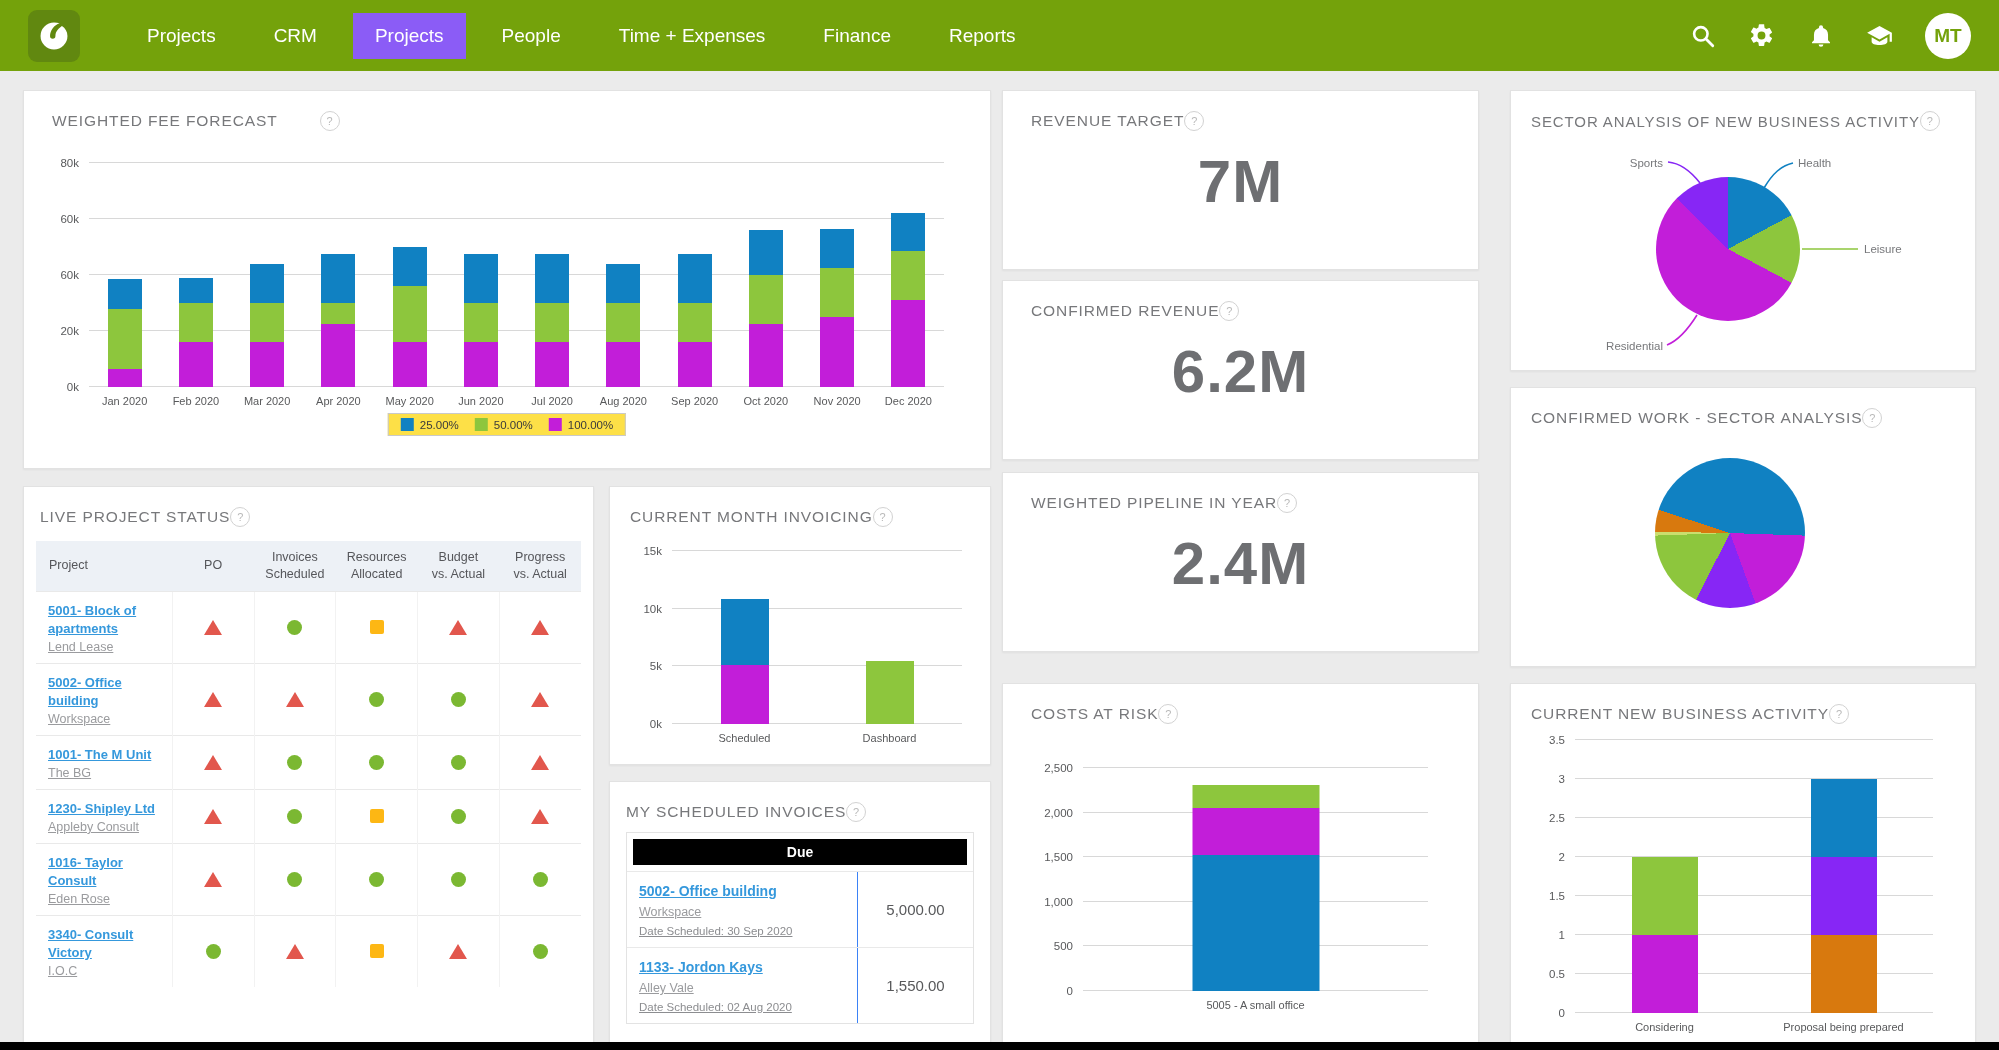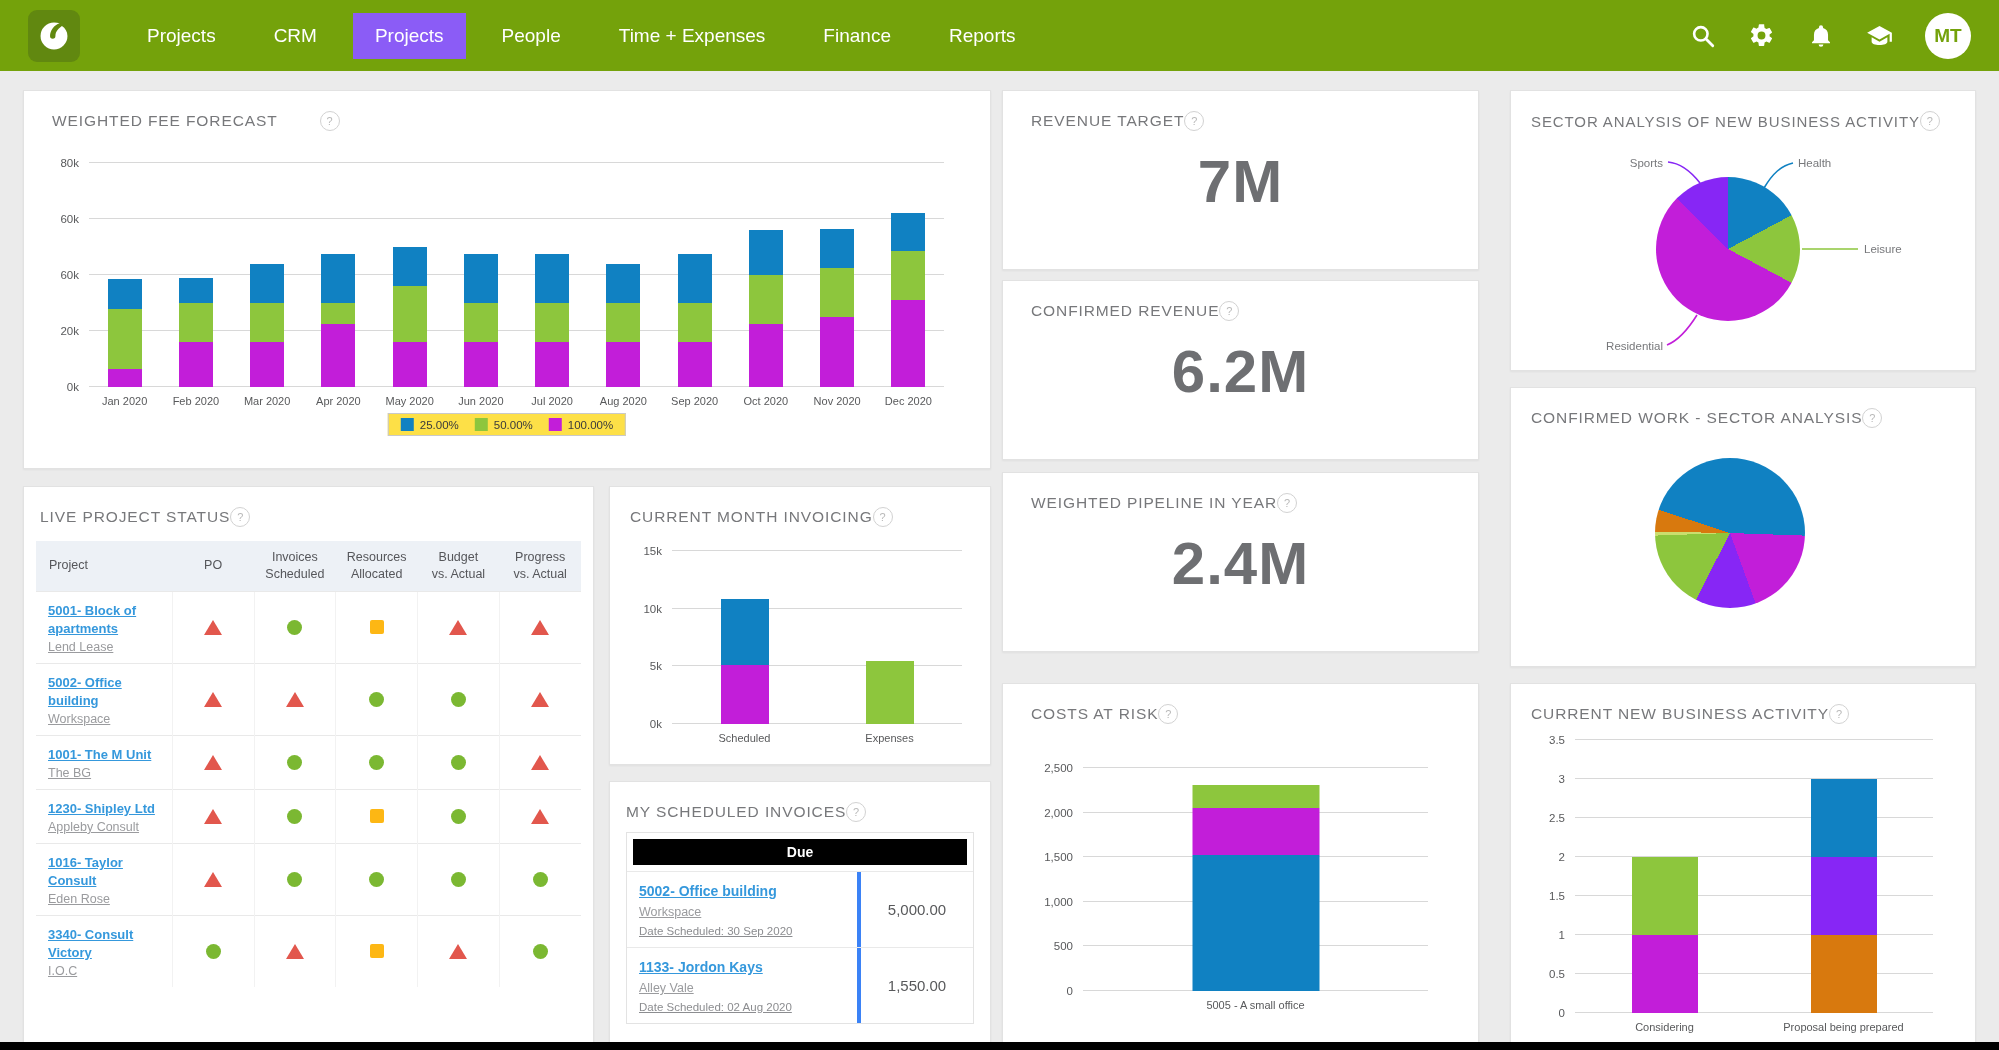--- a/index.html
+++ b/index.html
@@ -67,21 +67,21 @@
   .ic { margin:0 auto; }
   .ic-red-triangle { width:0; height:0; border-left:9px solid transparent; border-right:9px solid transparent; border-bottom:15px solid #e2574d; }
   .ic-green-circle { width:15px; height:15px; border-radius:50%; background:#7bb832; }
   .ic-yellow-square { width:14px; height:14px; background:#fdb714; border-radius:2px; }
 
   
   .msi-table { position:absolute; left:16px; right:16px; top:50px; border:1px solid #e3e3e3; background:#fff; }
   .due-banner { margin:6px; height:26px; background:#000000; color:#fff; font-size:14px; font-weight:bold; display:flex; align-items:center; justify-content:center; }
   .inv-row { display:flex; border-top:1px solid #e9e9e9; min-height:74px; }
   .inv-left { flex:1; padding:10px 8px 10px 12px; }
-  .inv-amt { width:116px; border-left:4px solid #3b82f6; display:flex; align-items:center; justify-content:center; font-size:15px; color:#58595b; }
+  .inv-amt { width:116px; border-left:1px solid #3b82f6; display:flex; align-items:center; justify-content:center; font-size:15px; color:#58595b; }
   .inv-link { color:#3598dc; font-size:14px; font-weight:bold; text-decoration:underline; cursor:pointer; }
   .inv-client { color:#9a9b9e; font-size:12.5px; text-decoration:underline; margin-top:5px; }
   .inv-date { color:#8c8d90; font-size:11.5px; text-decoration:underline; margin-top:6px; }
 
   
   .bignum { position:absolute; left:0; right:0; top:56px; text-align:center; font-size:60px; font-weight:bold; color:#6e6f72; letter-spacing:1px; }
 
   
   .pie { position:absolute; border-radius:50%; }
   #sa-pie { left:145px; top:86px; width:144px; height:144px; }
@@ -414,21 +414,21 @@
             <div class="bar" style="width: 48px;">
               <div class="seg" style="height: 34%; background: rgb(194, 30, 217);"></div>
               <div class="seg" style="height: 38%; background: rgb(16, 129, 194);"></div>
             </div>
             <div class="xtick">Scheduled</div>
           </div>
           <div class="slot">
             <div class="bar" style="width: 48px;">
               <div class="seg" style="height: 36.6667%; background: rgb(141, 198, 61);"></div>
             </div>
-            <div class="xtick">Expenses</div>
+            <div class="xtick">Dashboard</div>
           </div>
         </div>
       </div>
   </section>
 
   <section class="card" id="card-msi">
     <div class="card-head" style="padding-left:16px">
       <span class="card-title">MY SCHEDULED INVOICES</span>
       <span class="help">?</span>
     </div>

